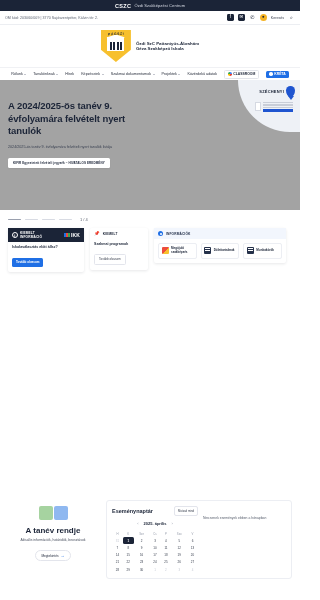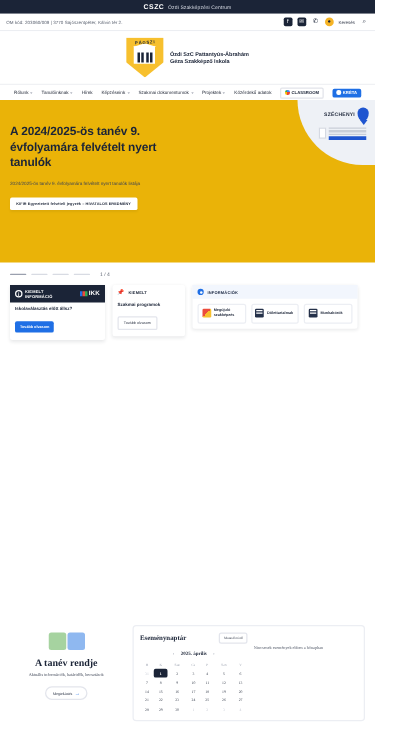--- a/index.html
+++ b/index.html
@@ -101,21 +101,21 @@
   }
   .nav-btn.classroom { background: #ffffff; color: #1b2437; border: 1px solid #e2e4ea; }
   .nav-btn.kreta { background: #1f6fe5; color: #ffffff; }
   .dot { width: 3.5px; height: 3.5px; border-radius: 50%; display:inline-block; }
   .dot.g { background: conic-gradient(#4285f4 0 25%, #ea4335 0 50%, #fbbc05 0 75%, #34a853 0); }
   .dot.k { background: #ffffff; }
 
   
   .hero {
     position: relative; height: 130px;
-    background: #eab308;
+    background: #a3a3a3;
     padding: 20px 14px 0 8px;
   }
   .hero h1 {
     font-size: 9.5px; line-height: 1.32; color: #1b2437;
     font-weight: bold; max-width: 120px; letter-spacing: -.1px;
   }
   .hero .sub {
     margin-top: 7px; font-size: 3.7px; line-height: 1.5;
     color: #3c4353; max-width: 105px;
   }
@@ -216,21 +216,21 @@
   .tile-ic.doc { background: #25314a; position: relative; }
   .tile-ic.doc::after {
     content:""; position:absolute; top:1px; left:1px; right:1px; height:1px; background:#ffffff;
     box-shadow: 0 2px 0 #ffffff;
   }
 
   
   .mid { height: 222px; background: #ffffff; }
 
   
-  .bottom { display: flex; gap: 8px; padding: 6px 8px 0 8px; font-family: Liberation Serif, serif; }
+  .bottom { display: flex; gap: 8px; padding: 6px 8px 0 8px; }
   .tanev { width: 90px; text-align: center; padding-top: 6px; }
   .puzzle { display: flex; justify-content: center; gap: 1px; margin-bottom: 6px; }
   .pz { width: 14px; height: 14px; border-radius: 2px; }
   .pz.green { background: #a6d3a0; }
   .pz.blue { background: #8fb8f0; }
   .tanev h2 { font-size: 8px; color: #1b2437; font-weight: bold; }
   .tanev p { font-size: 3.4px; color: #4a5160; line-height: 1.45; margin-top: 3px; }
   .tanev .more {
     display: inline-flex; align-items: center; gap: 2px; margin-top: 5px;
     background: #ffffff; border: 1px solid #e3e5ec; border-radius: 6px;

